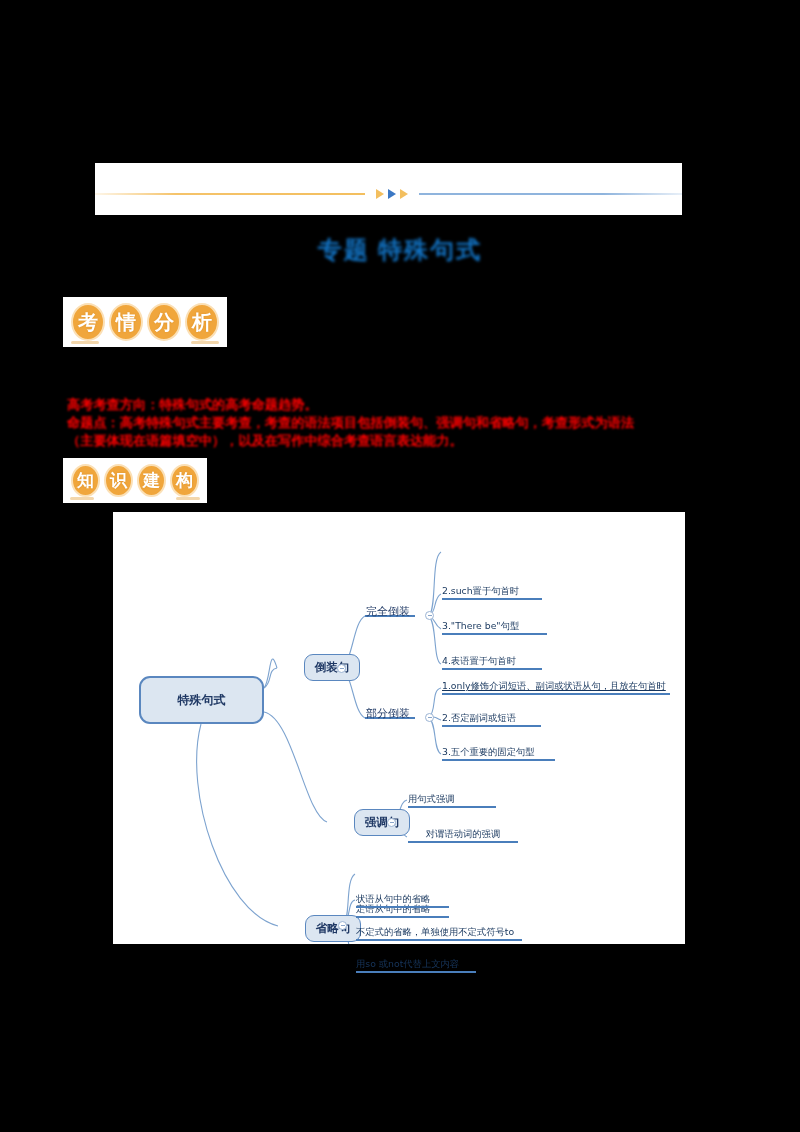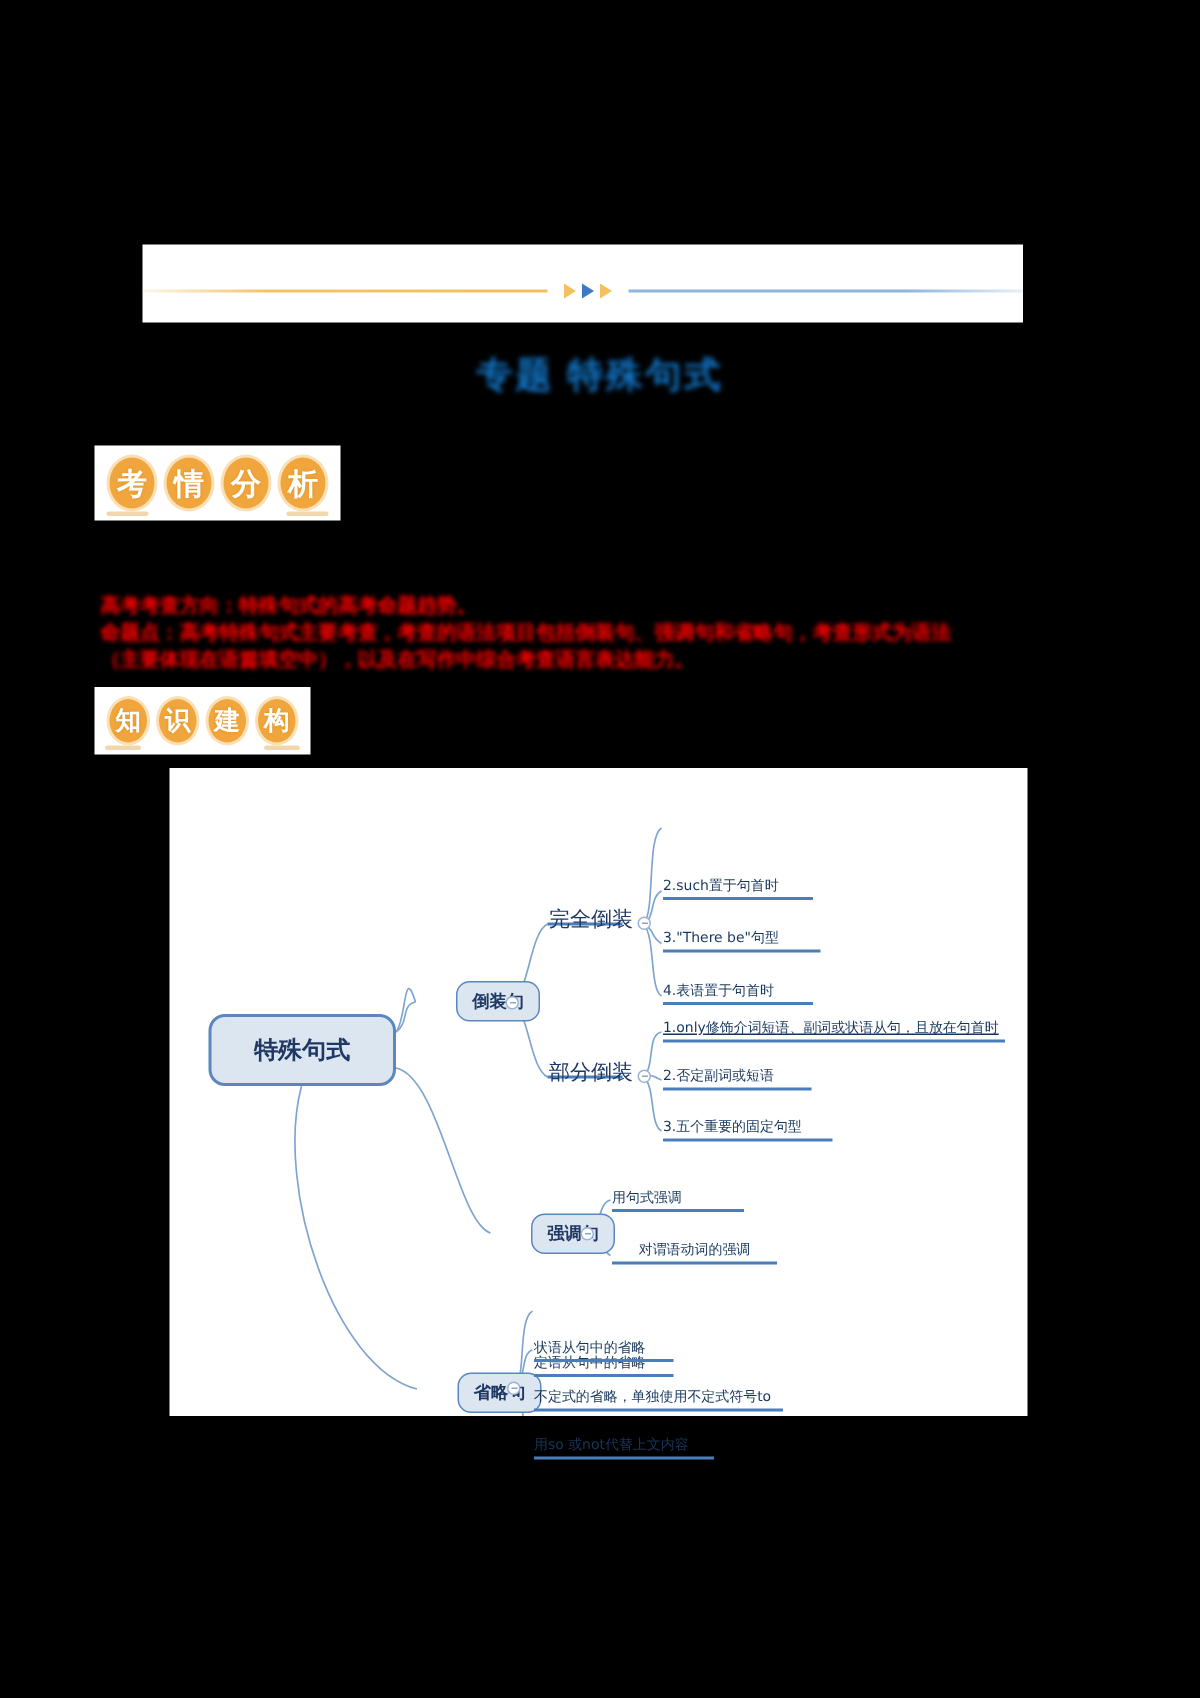--- a/index.html
+++ b/index.html
@@ -138,37 +138,37 @@
     border-radius: 9px;
     color: #1f3864;
     font-weight: bold;
     font-family: "DejaVu Sans", sans-serif;
     display: flex; align-items: center; justify-content: center;
     white-space: nowrap;
   }
   .node.root {
     left: 26px; top: 164px;
     width: 125px; height: 48px;
-    font-size: 16px;
+    font-size: 12px;
     border-width: 2px;
     border-radius: 11px;
   }
   .node.lvl1 {
     height: 27px;
     font-size: 11.5px;
     padding: 0 9px;
     margin-left: 27px;
   }
   .n-inv  { left: 164px; top: 142px; width: 56px; }
   .n-emp  { left: 214px; top: 297px; width: 56px; }
   .n-omi  { left: 165px; top: 403px; width: 56px; }
 
   .sublabel {
     position: absolute;
-    font-size: 14px;
+    font-size: 11px;
     color: #1f3864;
     font-family: "DejaVu Sans", sans-serif;
     white-space: nowrap;
   }
   .leaf {
     position: absolute;
     font-size: 9.3px;
     color: #17365d;
     font-family: "DejaVu Sans", sans-serif;
     line-height: 11.5px;

